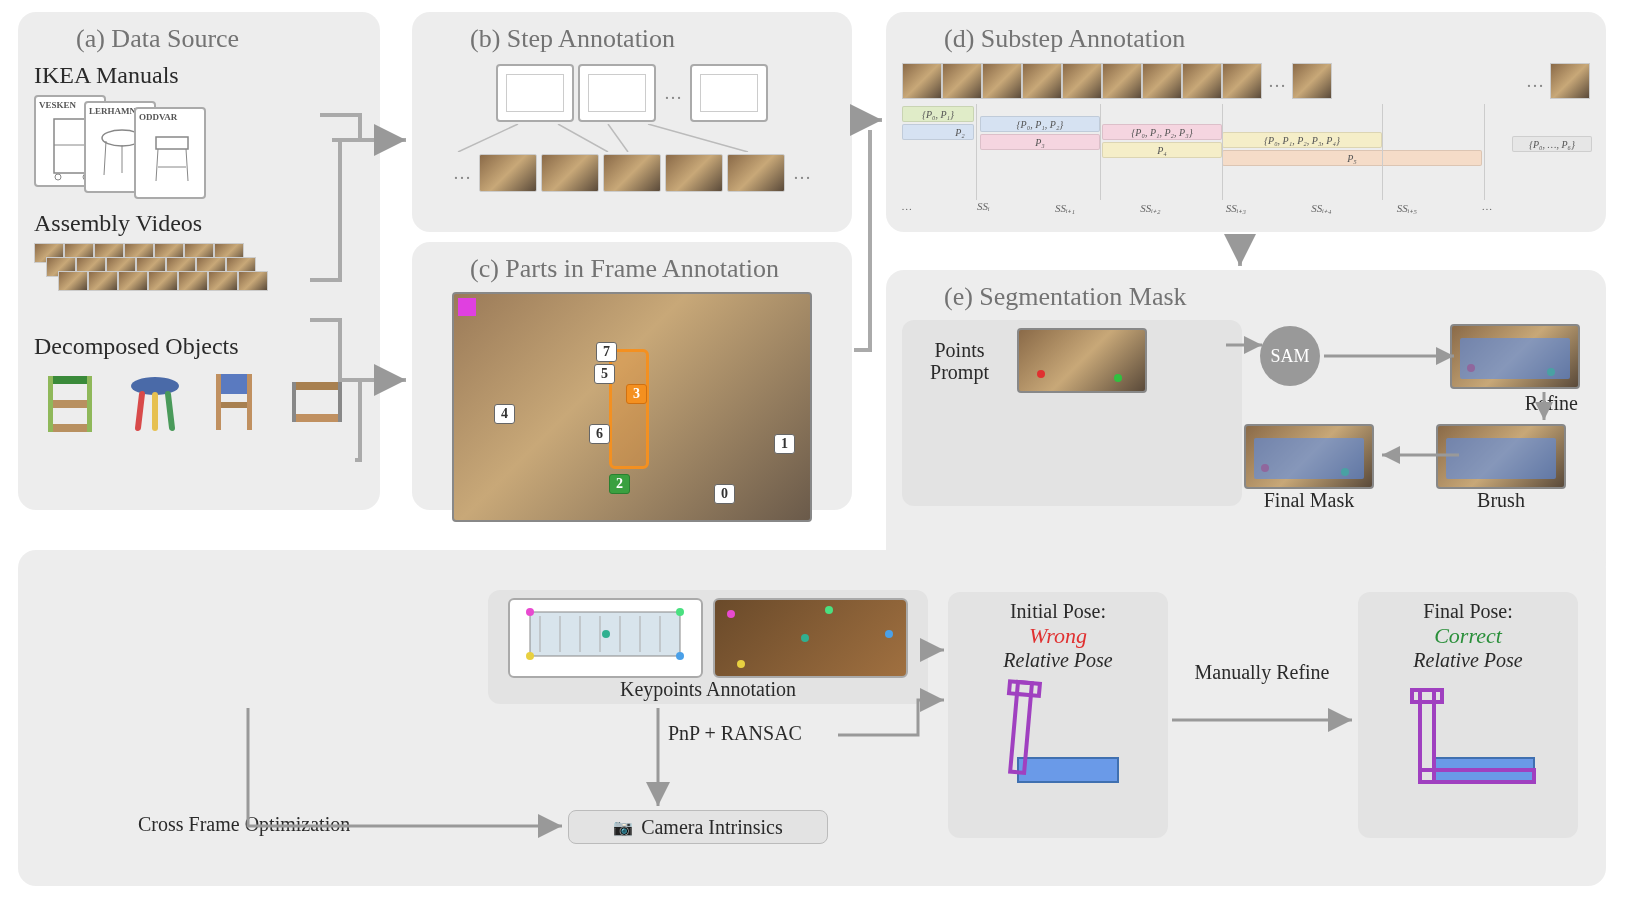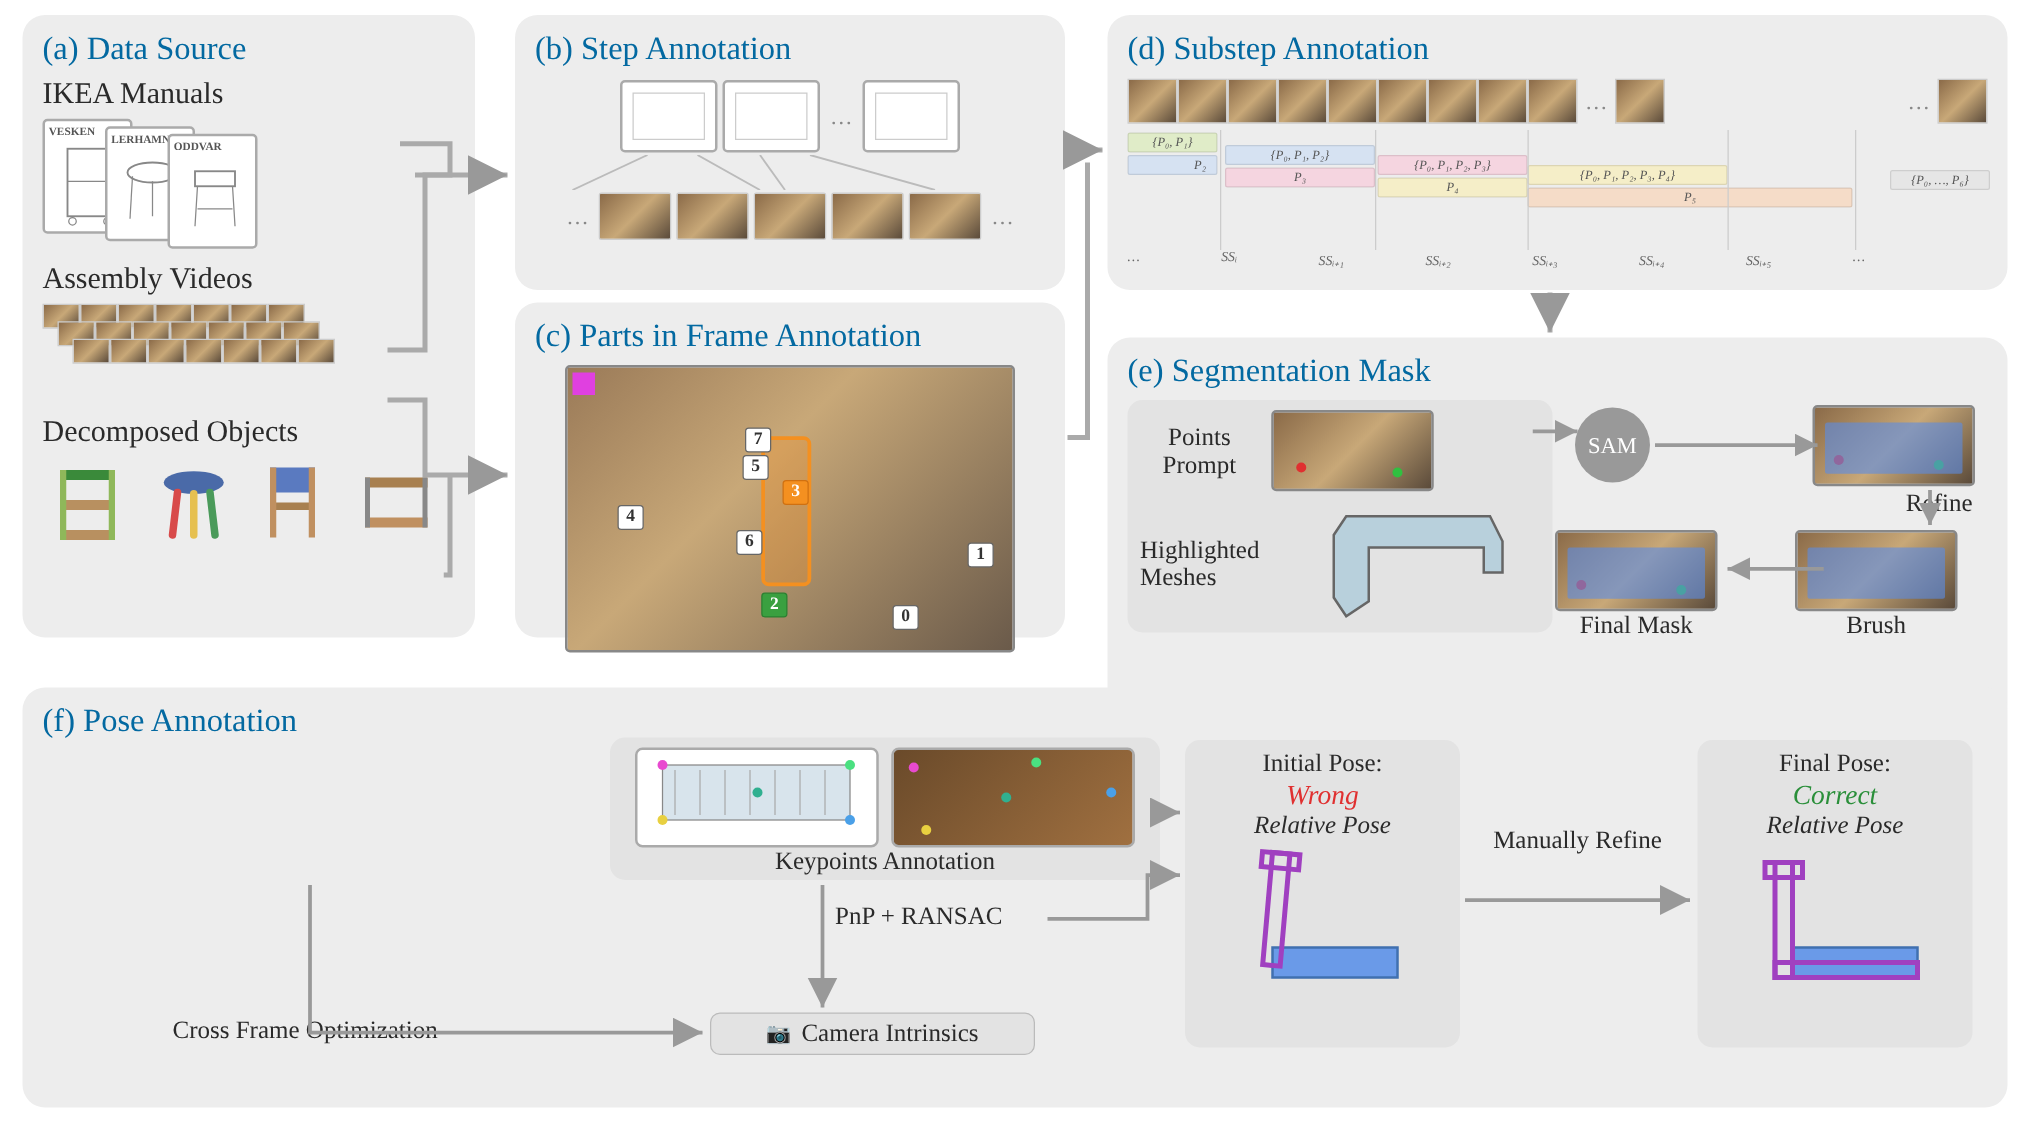--- a/index.html
+++ b/index.html
@@ -12,22 +12,23 @@
     overflow: hidden;
   }
   .panel {
     position: absolute;
     background: #ededed;
     border-radius: 18px;
     padding: 12px 16px;
   }
   .panel-title {
     font-size: 26px;
-    color: #0369a1;
+    color: #737373;
     margin-bottom: 8px;
+    margin-left: 42px;
   }
   .subtitle {
     font-size: 24px;
     color: #2a2a2a;
     margin-bottom: 6px;
   }
   .small-label {
     font-size: 20px;
     color: #2a2a2a;
   }
@@ -390,30 +391,20 @@
     <div class="nested-panel" style="width:340px; height:186px;">
       <div style="display:flex; align-items:center; gap:10px;">
         <div style="width:95px;text-align:center;">
           <div class="small-label" style="line-height:1.1;">Points Prompt</div>
         </div>
         <div class="seg-thumb">
           <div class="keypoint" style="background:#e03030; left:18px; top:40px;"></div>
           <div class="keypoint" style="background:#30c040; left:95px; top:44px;"></div>
         </div>
       </div>
-      <div style="display:flex; align-items:center; gap:10px; margin-top:10px;">
-        <div style="width:135px;">
-          <div class="small-label" style="line-height:1.1;">Highlighted Meshes</div>
-        </div>
-        <div class="mesh-shape">
-          <svg width="150" height="95">
-              <path d="M 20 10 L 135 10 L 145 30 L 145 55 L 130 55 L 130 35 L 38 35 L 38 78 L 20 90 L 10 75 L 10 25 Z" fill="#b8d0dc" stroke="#666" stroke-width="2"></path>
-            </svg>
-        </div>
-      </div>
     </div>
 
     <div style="flex:1; position:relative; height:186px;">
 
       <div style="position:absolute; left:6px; top:6px;">
         <div class="sam-circle">SAM</div>
       </div>
       <div style="position:absolute; right:10px; top:4px;">
         <div class="seg-thumb mask">
           <div class="keypoint" style="background:#e03030; left:15px; top:38px;"></div>
@@ -455,21 +446,20 @@
 <svg style="position:absolute; left:1226px; top:330px;" width="50" height="30">
   <defs>
       <marker id="ahNS" markerWidth="8" markerHeight="8" refX="6" refY="3" orient="auto">
         <path d="M0,0 L6,3 L0,6 Z" fill="#999"></path>
       </marker>
     </defs>
   <line x1="0" y1="15" x2="36" y2="15" stroke="#999" stroke-width="3" marker-end="url(#ahNS)"></line>
 </svg>
 
 <div class="panel" style="left:18px; top:550px; width:1588px; height:336px;">
-  <div class="panel-title">(f) Pose Annotation</div>
 
 
   <div class="nested-panel" style="position:absolute; left:470px; top:40px; width:440px; height:114px;">
     <div style="display:flex; gap:10px; justify-content:center;">
       <div style="position:relative; width:195px; height:80px; background:#fff; border:2px solid #aaa; border-radius:6px;">
         <svg width="195" height="80">
             <rect x="20" y="12" width="150" height="44" fill="#d8e4ec" stroke="#888"></rect>
             <line x1="30" y1="16" x2="30" y2="52" stroke="#aaa"></line>
             <line x1="50" y1="16" x2="50" y2="52" stroke="#aaa"></line>
             <line x1="70" y1="16" x2="70" y2="52" stroke="#aaa"></line>

